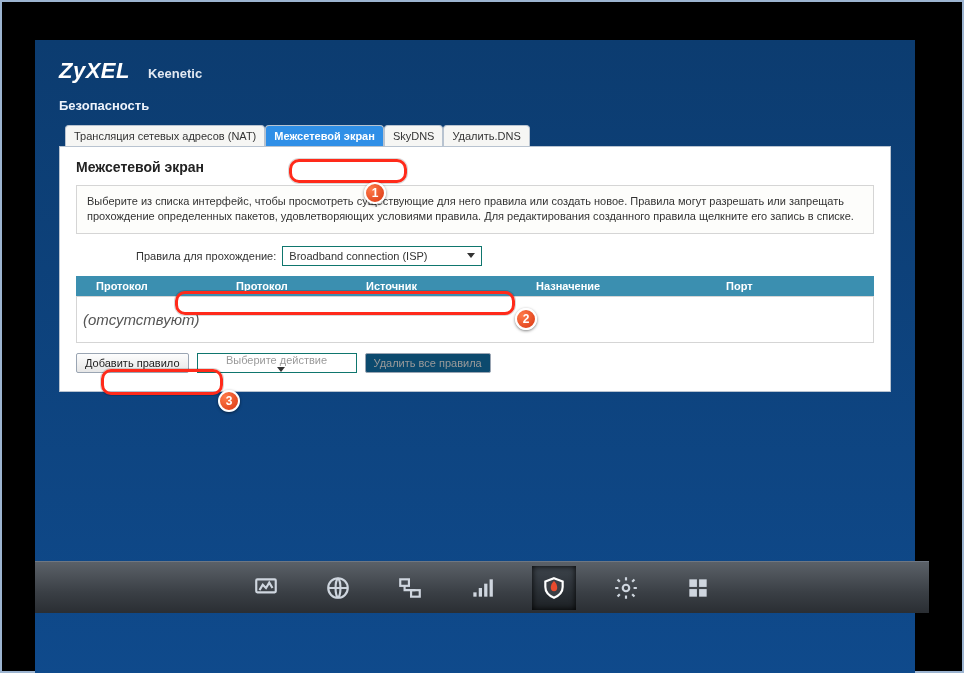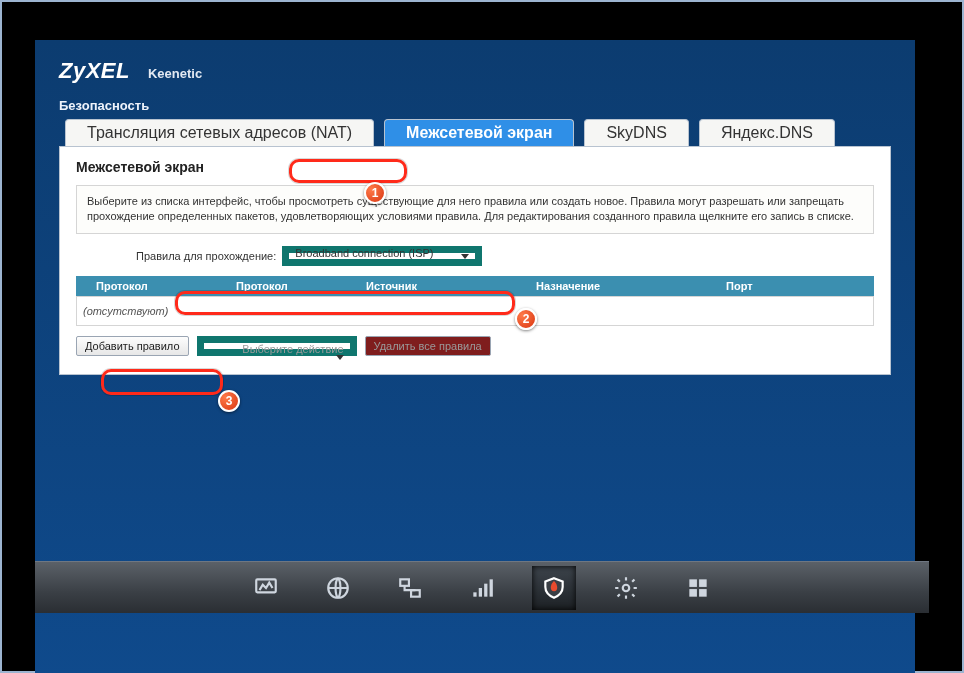--- a/index.html
+++ b/index.html
@@ -48,26 +48,26 @@
   .tabs {
     display: flex;
     align-items: flex-end;
     height: 24px;
     border-bottom: 1px solid #b8c3d0;
     padding-left: 6px;
   }
   .tab {
     background: #f6f6f4;
     color: #333;
-    font-size: 16px;
-    padding: 4px 21px;
+    font-size: 11px;
+    padding: 4px 8px;
     border: 1px solid #b8c3d0;
     border-bottom: none;
     border-radius: 4px 4px 0 0;
-    margin-right: 10px;
+    margin-right: 0;
     cursor: pointer;
     position: relative;
   }
   .tab.active {
     background: #2f8fe7;
     color: #fff;
     font-weight: bold;
   }
   .panel {
     background: #fff;
@@ -97,23 +97,23 @@
     gap: 6px;
     font-size: 11px;
     color: #333;
     margin-left: 60px;
     margin-bottom: 10px;
     position: relative;
   }
   .select-row label { white-space: nowrap; }
   .select-box {
     display: inline-flex;
-    align-items: flex-end;
+    align-items: center;
     justify-content: space-between;
-    border: 7px solid #0f766e;
+    border: 1px solid #0f766e;
     background: #fff;
     height: 20px;
     min-width: 200px;
     padding: 0 6px;
     font-size: 11px;
     cursor: pointer;
   }
   .select-box .caret {
     width: 0; height: 0;
     border-left: 4px solid transparent;
@@ -127,22 +127,22 @@
     background: #3b8fb0;
     color: #fff;
     font-size: 11px;
     font-weight: bold;
     height: 20px;
     align-items: center;
     padding-left: 20px;
   }
   .table-body {
     border: 1px solid #d5d5d5;
-    font-size: 11px;
-    padding: 8px 6px;
+    font-size: 15px;
+    padding: 14px 6px;
     color: #555;
     font-style: italic;
     margin-bottom: 10px;
     background:#fff;
   }
   .action-row {
     display: flex;
     align-items: center;
     gap: 8px;
   }
@@ -150,21 +150,21 @@
     font-size: 11px;
     padding: 3px 8px;
     background: linear-gradient(#fdfdfd,#e7e7e7);
     border: 1px solid #9aa5b3;
     border-radius: 2px;
     cursor: pointer;
     color:#222;
   }
   .btn.disabled {
     color: #9a9a9a;
-    background: #7f1d1d;
+    background: #0c4a6e;
     cursor: default;
   }
   .select-box.disabled { color:#9a9a9a;flex-direction:column; }
   .annot {
     position: absolute;
     border: 3px solid #ff2a1a;
     border-radius: 10px;
     pointer-events: none;
     box-shadow: 0 0 0 1px rgba(0,0,0,.15);
   }
@@ -219,21 +219,21 @@
       </span>
       <span class="brand-sub">Keenetic</span>
     </div>
 
     <div class="section-title">Безопасность</div>
 
     <div class="tabs">
       <div class="tab">Трансляция сетевых адресов (NAT)</div>
       <div class="tab active">Межсетевой экран</div>
       <div class="tab">SkyDNS</div>
-      <div class="tab">Яндекс.DNS</div>
+      <div class="tab">Удалить.DNS</div>
     </div>
 
     <div class="panel">
       <div class="panel-heading">Межсетевой экран</div>
       <div class="info-box">Выберите из списка интерфейс, чтобы просмотреть существующие для него правила или создать новое. Правила могут разрешать или запрещать прохождение определенных пакетов, удовлетворяющих условиями правила. Для редактирования созданного правила щелкните его запись в списке.</div>
 
       <div class="select-row">
         <label>Правила для прохождение:</label>
         <div class="select-box">
           <span>Broadband connection (ISP)</span>

